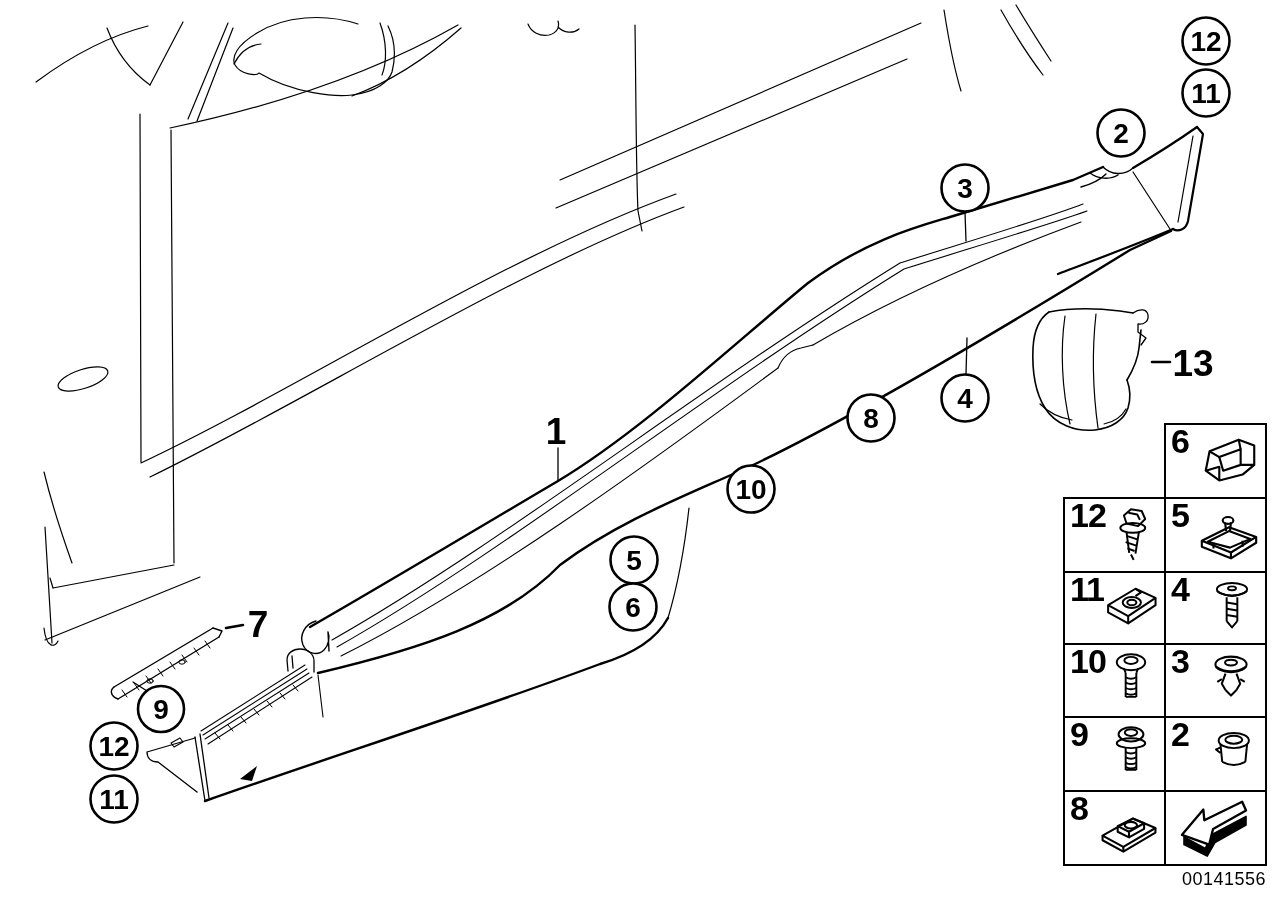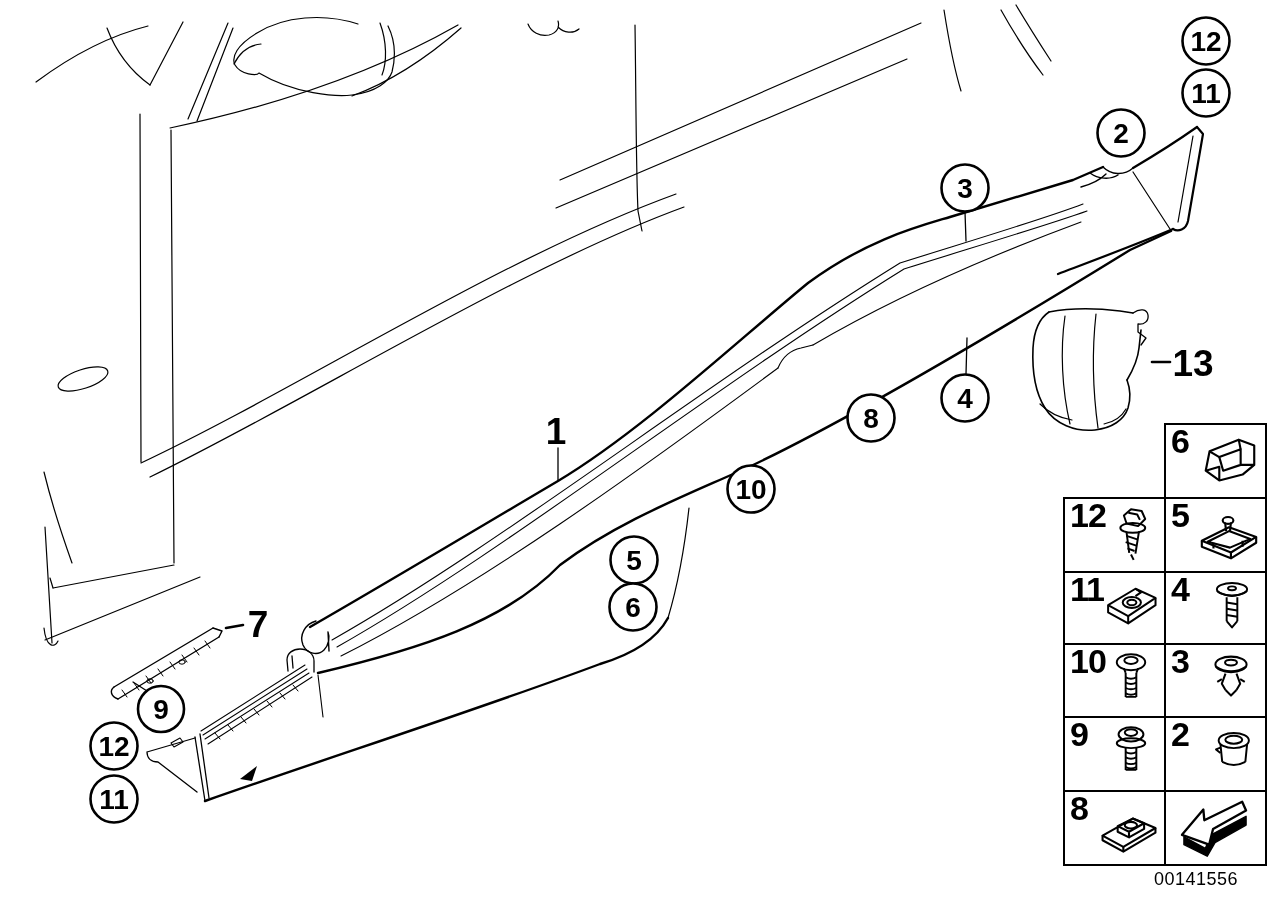--- a/index.html
+++ b/index.html
@@ -6,21 +6,21 @@
   .stage{position:relative;width:1288px;height:910px;background:#ffffff;overflow:hidden;
          font-family:"Liberation Sans",sans-serif;}
   .diagram-svg{position:absolute;left:0;top:0;}
   .callout-num{font-size:28px;font-weight:bold;fill:#000;}
   .part-label{font-size:37px;font-weight:bold;fill:#000;}
   .legend-cell{position:absolute;border:2px solid #000;background:#fff;box-sizing:border-box;}
   .cell-num{position:absolute;left:5px;top:-2px;font-size:34px;font-weight:bold;color:#000;
             letter-spacing:-1px;line-height:1.1;}
   .cell-icon{position:absolute;right:1px;top:3px;}
   .cell-icon-wide{position:absolute;right:10px;top:4px;}
-  .footer-number{position:absolute;left:1154px;top:869px;width:112px;
+  .footer-number{position:absolute;left:1154px;top:869px;width:112px;text-align:right;
                  font-size:18px;color:#000;letter-spacing:0.5px;}
 </style>
 </head>
 <body>
 
 <div class="stage">
 
   <svg class="diagram-svg" width="1288" height="910" viewBox="0 0 1288 910">
 
     <g fill="none" stroke="#000" stroke-width="1.2" stroke-linecap="round" stroke-linejoin="round">

